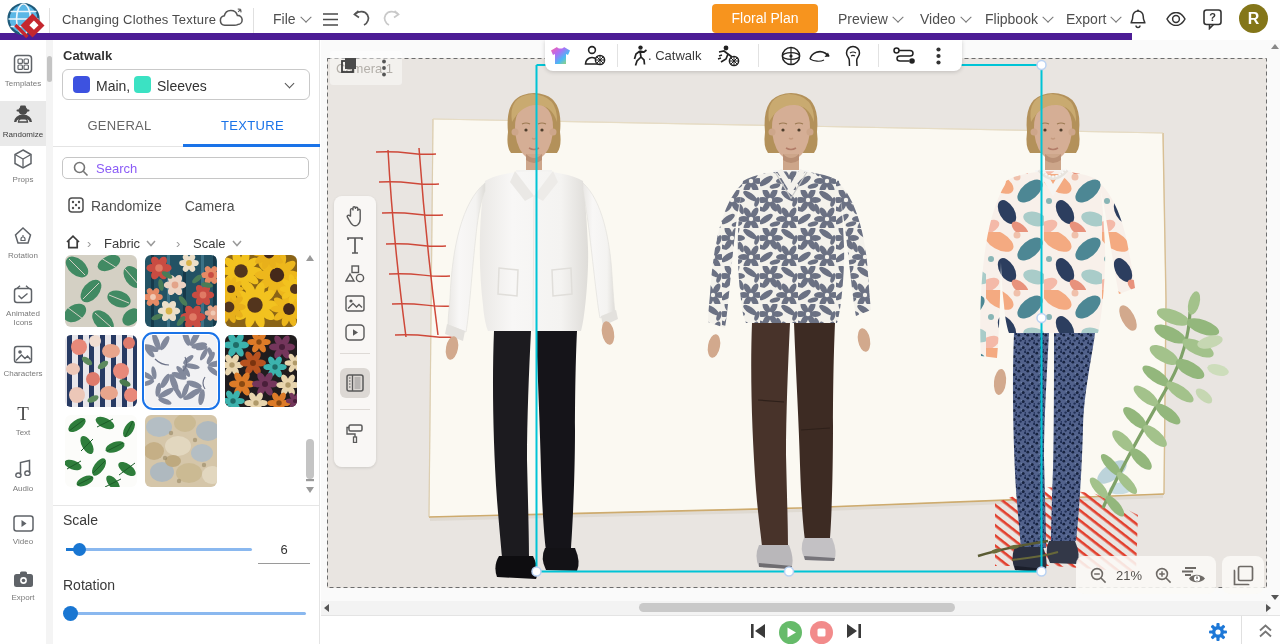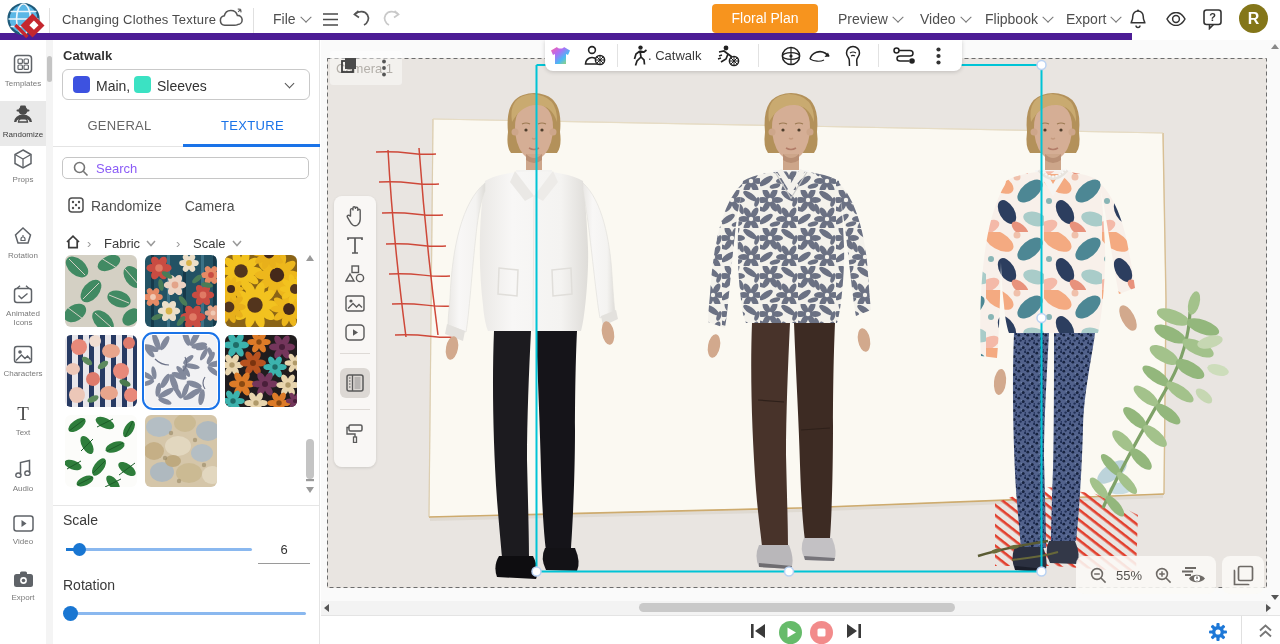--- a/index.html
+++ b/index.html
@@ -437,21 +437,21 @@
       <rect x="7.5" y="13" width="3" height="5.5" fill="none" stroke="#5a5a5a" stroke-width="1.3"></rect>
     </svg>
 </div>
 
 <div id="zoom-pill">
   <svg class="abs" style="left:14px;top:11px" width="17" height="17" viewBox="0 0 17 17">
       <circle cx="7" cy="7" r="5.4" fill="none" stroke="#6e6a66" stroke-width="1.6"></circle>
       <path d="M11 11 L15.6 15.6" stroke="#6e6a66" stroke-width="1.6"></path>
       <path d="M4.2 7 L9.8 7" stroke="#6e6a66" stroke-width="1.5"></path>
     </svg>
-  <div class="abs" style="left:40px;top:12px;font-size:13px;color:#55524e">55%</div>
+  <div class="abs" style="left:40px;top:12px;font-size:13px;color:#55524e">21%</div>
   <svg class="abs" style="left:79px;top:11px" width="17" height="17" viewBox="0 0 17 17">
       <circle cx="7" cy="7" r="5.4" fill="none" stroke="#6e6a66" stroke-width="1.6"></circle>
       <path d="M11 11 L15.6 15.6" stroke="#6e6a66" stroke-width="1.6"></path>
       <path d="M4.2 7 L9.8 7 M7 4.2 L7 9.8" stroke="#6e6a66" stroke-width="1.5"></path>
     </svg>
   <svg class="abs" style="left:105px;top:10px" width="26" height="18" viewBox="0 0 26 18">
       <path d="M4 2 L15 2 M1 5.5 L12 5.5 M4 9 L10 9" stroke="#6e6a66" stroke-width="1.8"></path>
       <path d="M8 12.5 C11 7.5 20 7.5 24 12.5 C20 17.5 11 17.5 8 12.5z" fill="#6e6a66"></path>
       <circle cx="16" cy="12.5" r="3" fill="#fff"></circle>
       <path d="M16 10.6 L16 13 M16 14 L16 14.6" stroke="#6e6a66" stroke-width="1.4"></path>

